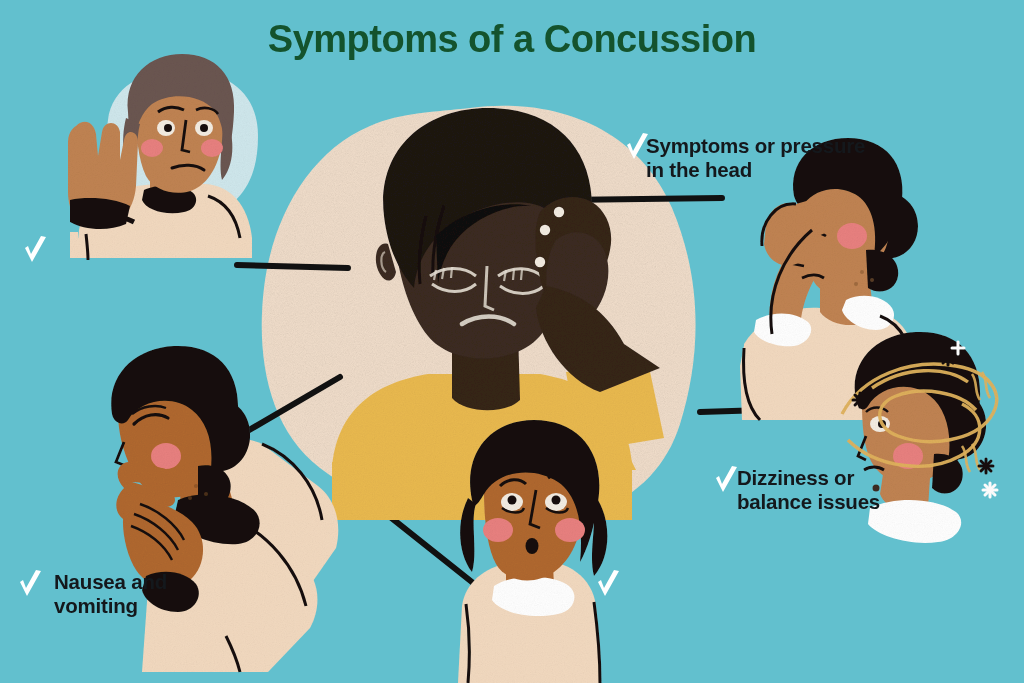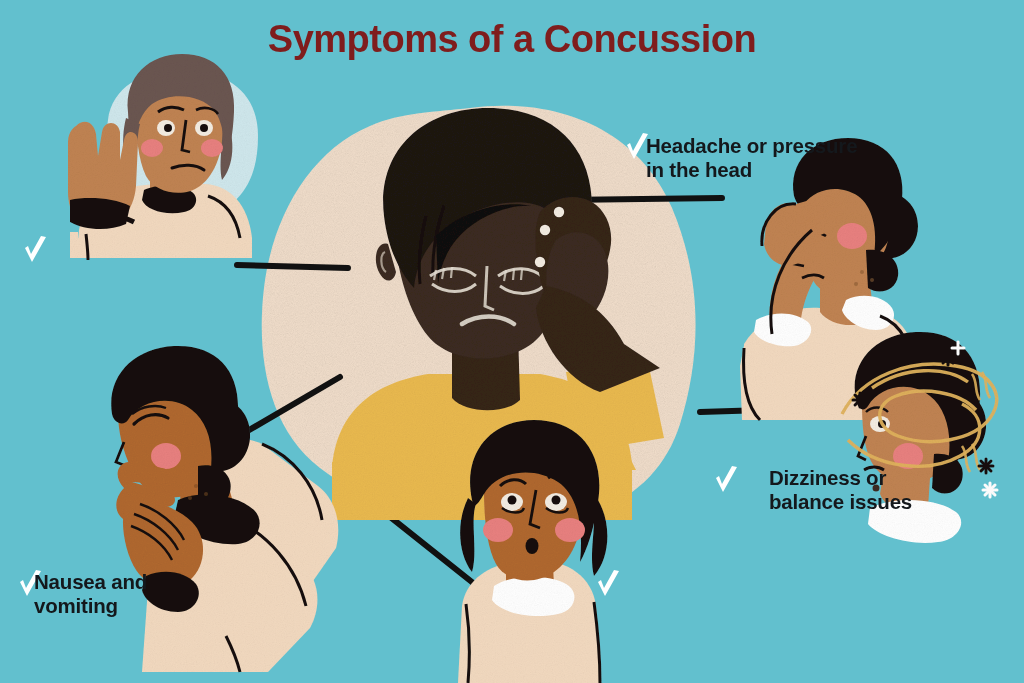--- a/index.html
+++ b/index.html
@@ -21,21 +21,21 @@
     white-space:pre-line;
   }
   .check{
     position:absolute;
     width:26px;height:30px;
   }
   .title{
     position:absolute;
     left:0;right:0;top:18px;
     text-align:center;
-    color:#7f1d1d;
+    color:#14532d;
     font-weight:bold;
     font-size:38px;
     letter-spacing:-0.5px;
   }
 </style>
 </head>
 <body>
 
 <div id="stage">
 
@@ -437,32 +437,32 @@
 
   <div class="title">Symptoms of a Concussion</div>
 
   <svg class="check" style="left:22px;top:236px;" viewBox="0 0 26 30">
     <path d="M3,12 L10,26 L24,1 L19,0 L9,18 L6,10 Z" fill="#ffffff"></path>
   </svg>
 
   <svg class="check" style="left:624px;top:133px;" viewBox="0 0 26 30">
     <path d="M3,12 L10,26 L24,1 L19,0 L9,18 L6,10 Z" fill="#ffffff"></path>
   </svg>
-  <div class="label" style="left:646px;top:134px;width:270px;">Headache or pressure
+  <div class="label" style="left:646px;top:134px;width:270px;">Symptoms or pressure
 in the head</div>
 
   <svg class="check" style="left:17px;top:570px;" viewBox="0 0 26 30">
     <path d="M3,12 L10,26 L24,1 L19,0 L9,18 L6,10 Z" fill="#ffffff"></path>
   </svg>
-  <div class="label" style="left:34px;top:570px;width:200px;">Nausea and
+  <div class="label" style="left:54px;top:570px;width:200px;">Nausea and
 vomiting</div>
 
   <svg class="check" style="left:713px;top:466px;" viewBox="0 0 26 30">
     <path d="M3,12 L10,26 L24,1 L19,0 L9,18 L6,10 Z" fill="#ffffff"></path>
   </svg>
-  <div class="label" style="left:737px;top:466px;width:200px;margin-left:32px;">Dizziness or
+  <div class="label" style="left:737px;top:466px;width:200px;">Dizziness or
 balance issues</div>
 
   <svg class="check" style="left:595px;top:570px;" viewBox="0 0 26 30">
     <path d="M3,12 L10,26 L24,1 L19,0 L9,18 L6,10 Z" fill="#ffffff"></path>
   </svg>
 
 </div>
 
 </body></html>

